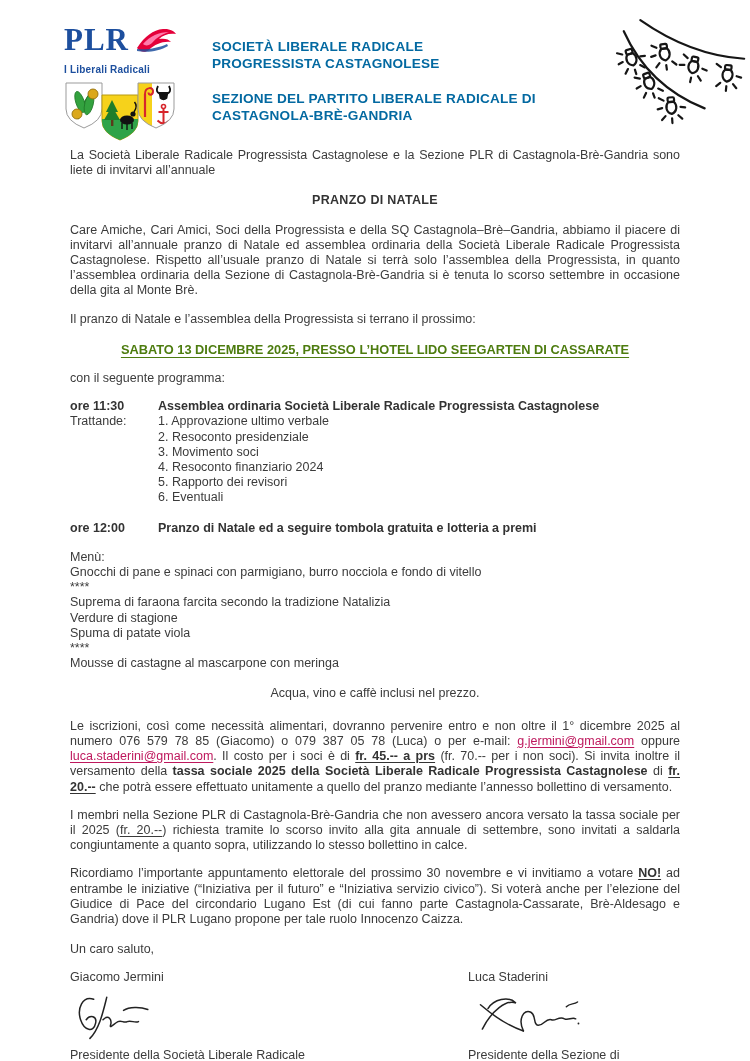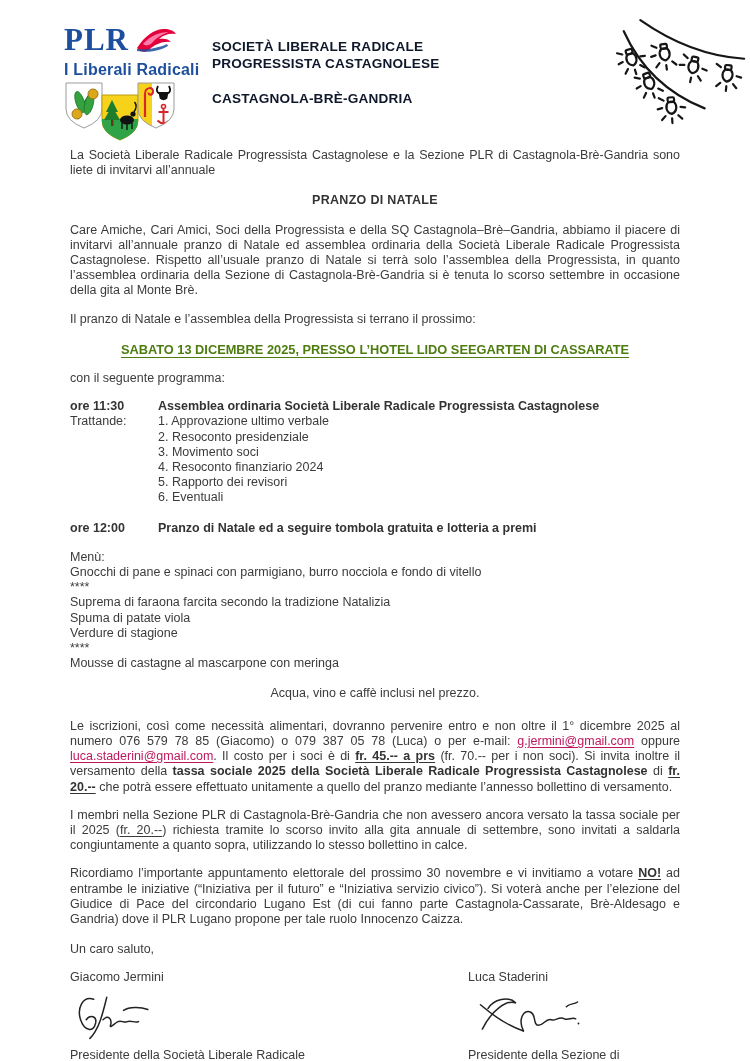--- a/index.html
+++ b/index.html
@@ -10,23 +10,23 @@
     -webkit-font-smoothing:antialiased;
   }
   .page{position:relative;width:750px;height:1061px;background:#fff;}
 
   
   .header{position:relative;height:148px;}
   .logo-block{position:absolute;left:64px;top:26px;width:160px;}
   .plr-row{display:flex;align-items:flex-start;gap:4px;}
   .plr-word{font-family:"Liberation Serif","DejaVu Serif",serif;font-weight:700;
     color:#1d4f9e;font-size:31px;line-height:28px;letter-spacing:1px;}
-  .plr-tag{font-size:16px;font-weight:700;color:#1d4f9e;letter-spacing:.2px;margin-top:2px;}
+  .plr-tag{font-size:10px;font-weight:700;color:#1d4f9e;letter-spacing:.2px;margin-top:2px;}
   .org-header{position:absolute;left:212px;top:38px;width:400px;
-    color:#0f172a;font-weight:700;font-size:13.6px;line-height:17px;letter-spacing:.2px;}
+    color:#0369a1;font-weight:700;font-size:13.6px;line-height:17px;letter-spacing:.2px;}
   .org-header .block2{margin-top:18px;}
   .lights{position:absolute;right:4px;top:10px;}
 
   
   .content{padding:0 70px;}
   p,.para{margin:0 0 13px 0;text-align:justify;}
   .b{font-weight:700;color:#333;}
   .u{text-decoration:underline;text-underline-offset:2px;}
   .bu{font-weight:700;color:#333;text-decoration:underline;text-underline-offset:2px;}
   a.mail{color:#be185d;text-decoration:underline;text-underline-offset:2px;cursor:pointer;}
@@ -115,20 +115,21 @@
         </svg>
       </div>
     </div>
 
     <div class="org-header">
       <div class="block1">
         <div>SOCIETÀ LIBERALE RADICALE</div>
         <div>PROGRESSISTA CASTAGNOLESE</div>
       </div>
       <div class="block2">
+        <div>SEZIONE DEL PARTITO LIBERALE RADICALE DI</div>
         <div>CASTAGNOLA-BRÈ-GANDRIA</div>
       </div>
     </div>
 
     <div class="lights">
       <svg width="170" height="115" viewBox="0 0 185 115" fill="none" stroke="#161616" stroke-width="2.4" stroke-linecap="round">
         <path d="M70,6 C110,34 150,46 183,48"></path>
         <path d="M52,18 C70,58 100,86 140,102"></path>
         <g transform="translate(57,38) rotate(-18)">
           <rect x="-3.5" y="0" width="7" height="5" rx="1.5"></rect>
@@ -196,22 +197,22 @@
       <div class="gap"></div>
       <div class="b">ore 12:00</div>
       <div class="b">Pranzo di Natale ed a seguire tombola gratuita e lotteria a premi</div>
     </div>
 
     <div class="menu">
       <div class="menu-label">Menù:</div>
       <div class="menu-line">Gnocchi di pane e spinaci con parmigiano, burro nocciola e fondo di vitello</div>
       <div class="menu-line">****</div>
       <div class="menu-line">Suprema di faraona farcita secondo la tradizione Natalizia</div>
+      <div class="menu-line">Verdure di stagione</div>
       <div class="menu-line">Spuma di patate viola</div>
-      <div class="menu-line">Verdure di stagione</div>
       <div class="menu-line">****</div>
       <div class="menu-line">Mousse di castagne al mascarpone con meringa</div>
       <div class="menu-note">Acqua, vino e caffè inclusi nel prezzo.</div>
     </div>
 
     <p class="para after-menu"><span>Le iscrizioni, così come necessità alimentari, dovranno pervenire entro e non oltre il 1° dicembre 2025 al numero 076 579 78 85 (Giacomo) o 079 387 05 78 (Luca) o per e-mail: </span><a class="mail">g.jermini@gmail.com</a><span> oppure </span><a class="mail">luca.staderini@gmail.com</a><span>. Il costo per i soci è di </span><span class="bu">fr. 45.-- a prs</span><span> (fr. 70.-- per i non soci). Si invita inoltre il versamento della </span><span class="b">tassa sociale 2025 della Società Liberale Radicale Progressista Castagnolese</span><span> di </span><span class="bu">fr. 20.--</span><span> che potrà essere effettuato unitamente a quello del pranzo mediante l’annesso bollettino di versamento.</span></p>
 
     <p class="para"><span>I membri nella Sezione PLR di Castagnola-Brè-Gandria che non avessero ancora versato la tassa sociale per il 2025 (</span><span class="u">fr. 20.--</span><span>) richiesta tramite lo scorso invito alla gita annuale di settembre, sono invitati a saldarla congiuntamente a quanto sopra, utilizzando lo stesso bollettino in calce.</span></p>
 
     <p class="para"><span>Ricordiamo l’importante appuntamento elettorale del prossimo 30 novembre e vi invitiamo a votare </span><span class="bu">NO!</span><span> ad entrambe le iniziative (“Iniziativa per il futuro” e “Iniziativa servizio civico”). Si voterà anche per l’elezione del Giudice di Pace del circondario Lugano Est (di cui fanno parte Castagnola-Cassarate, Brè-Aldesago e Gandria) dove il PLR Lugano propone per tale ruolo Innocenzo Caizza.</span></p>

